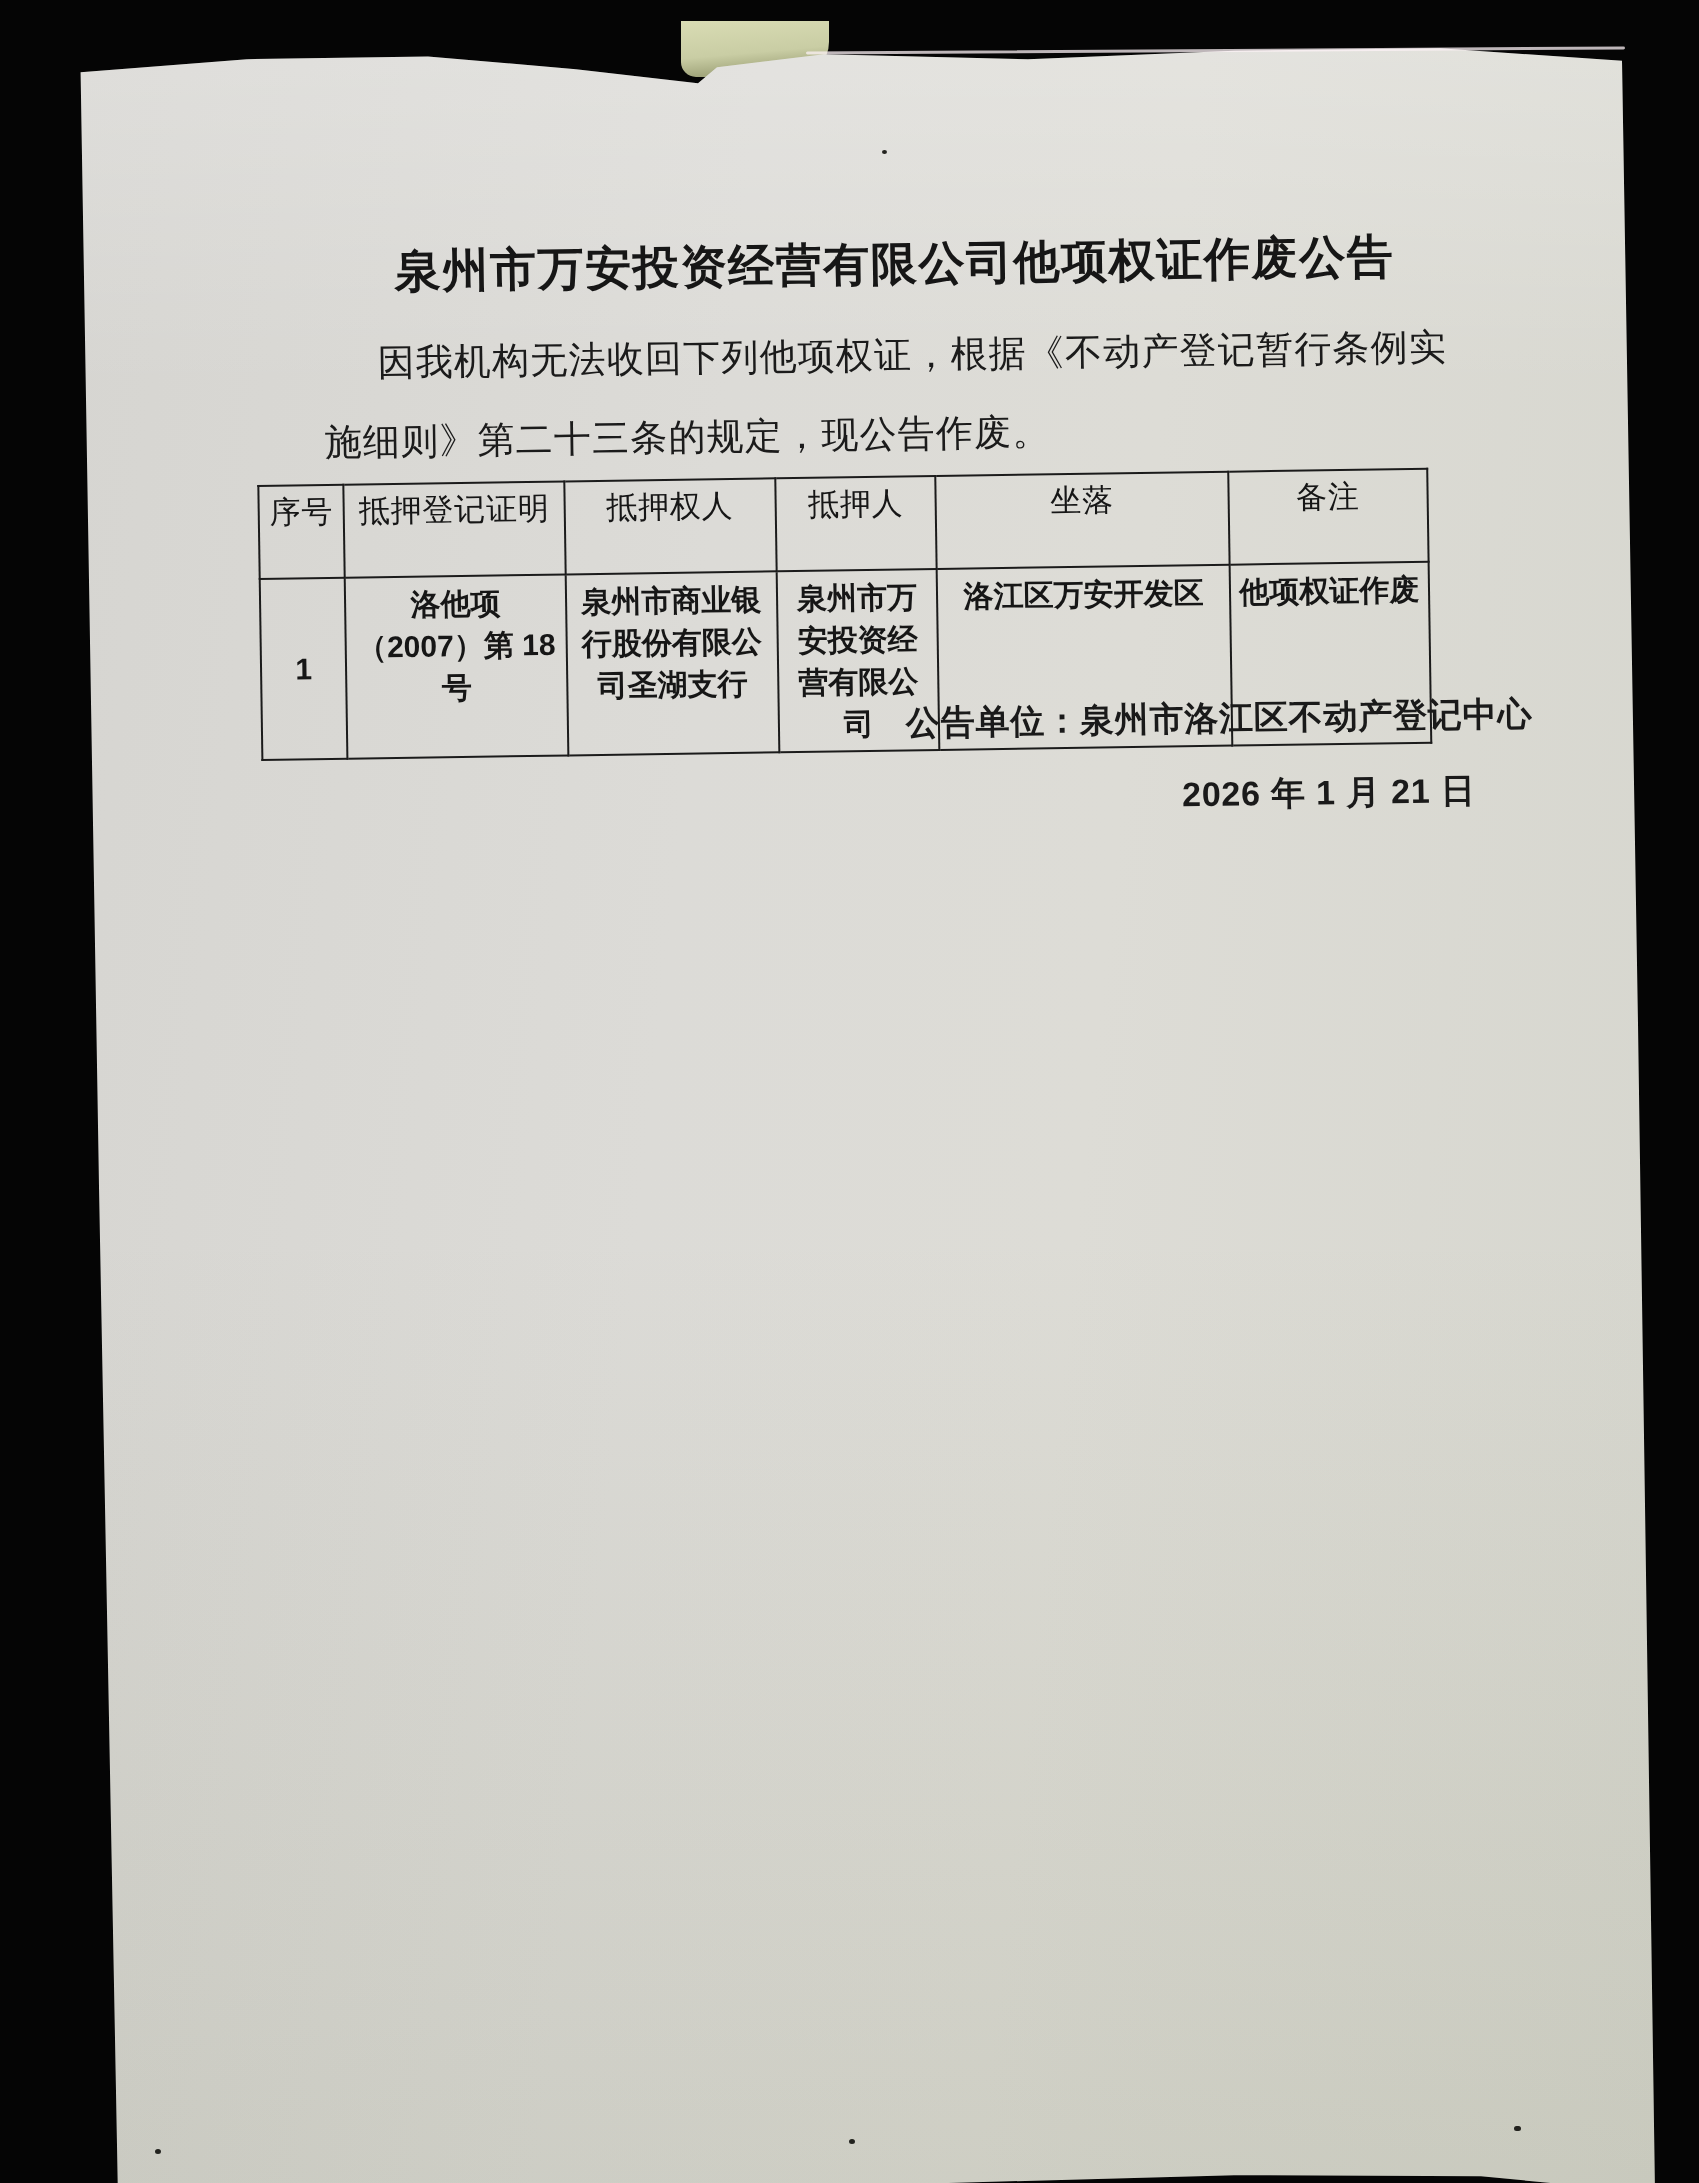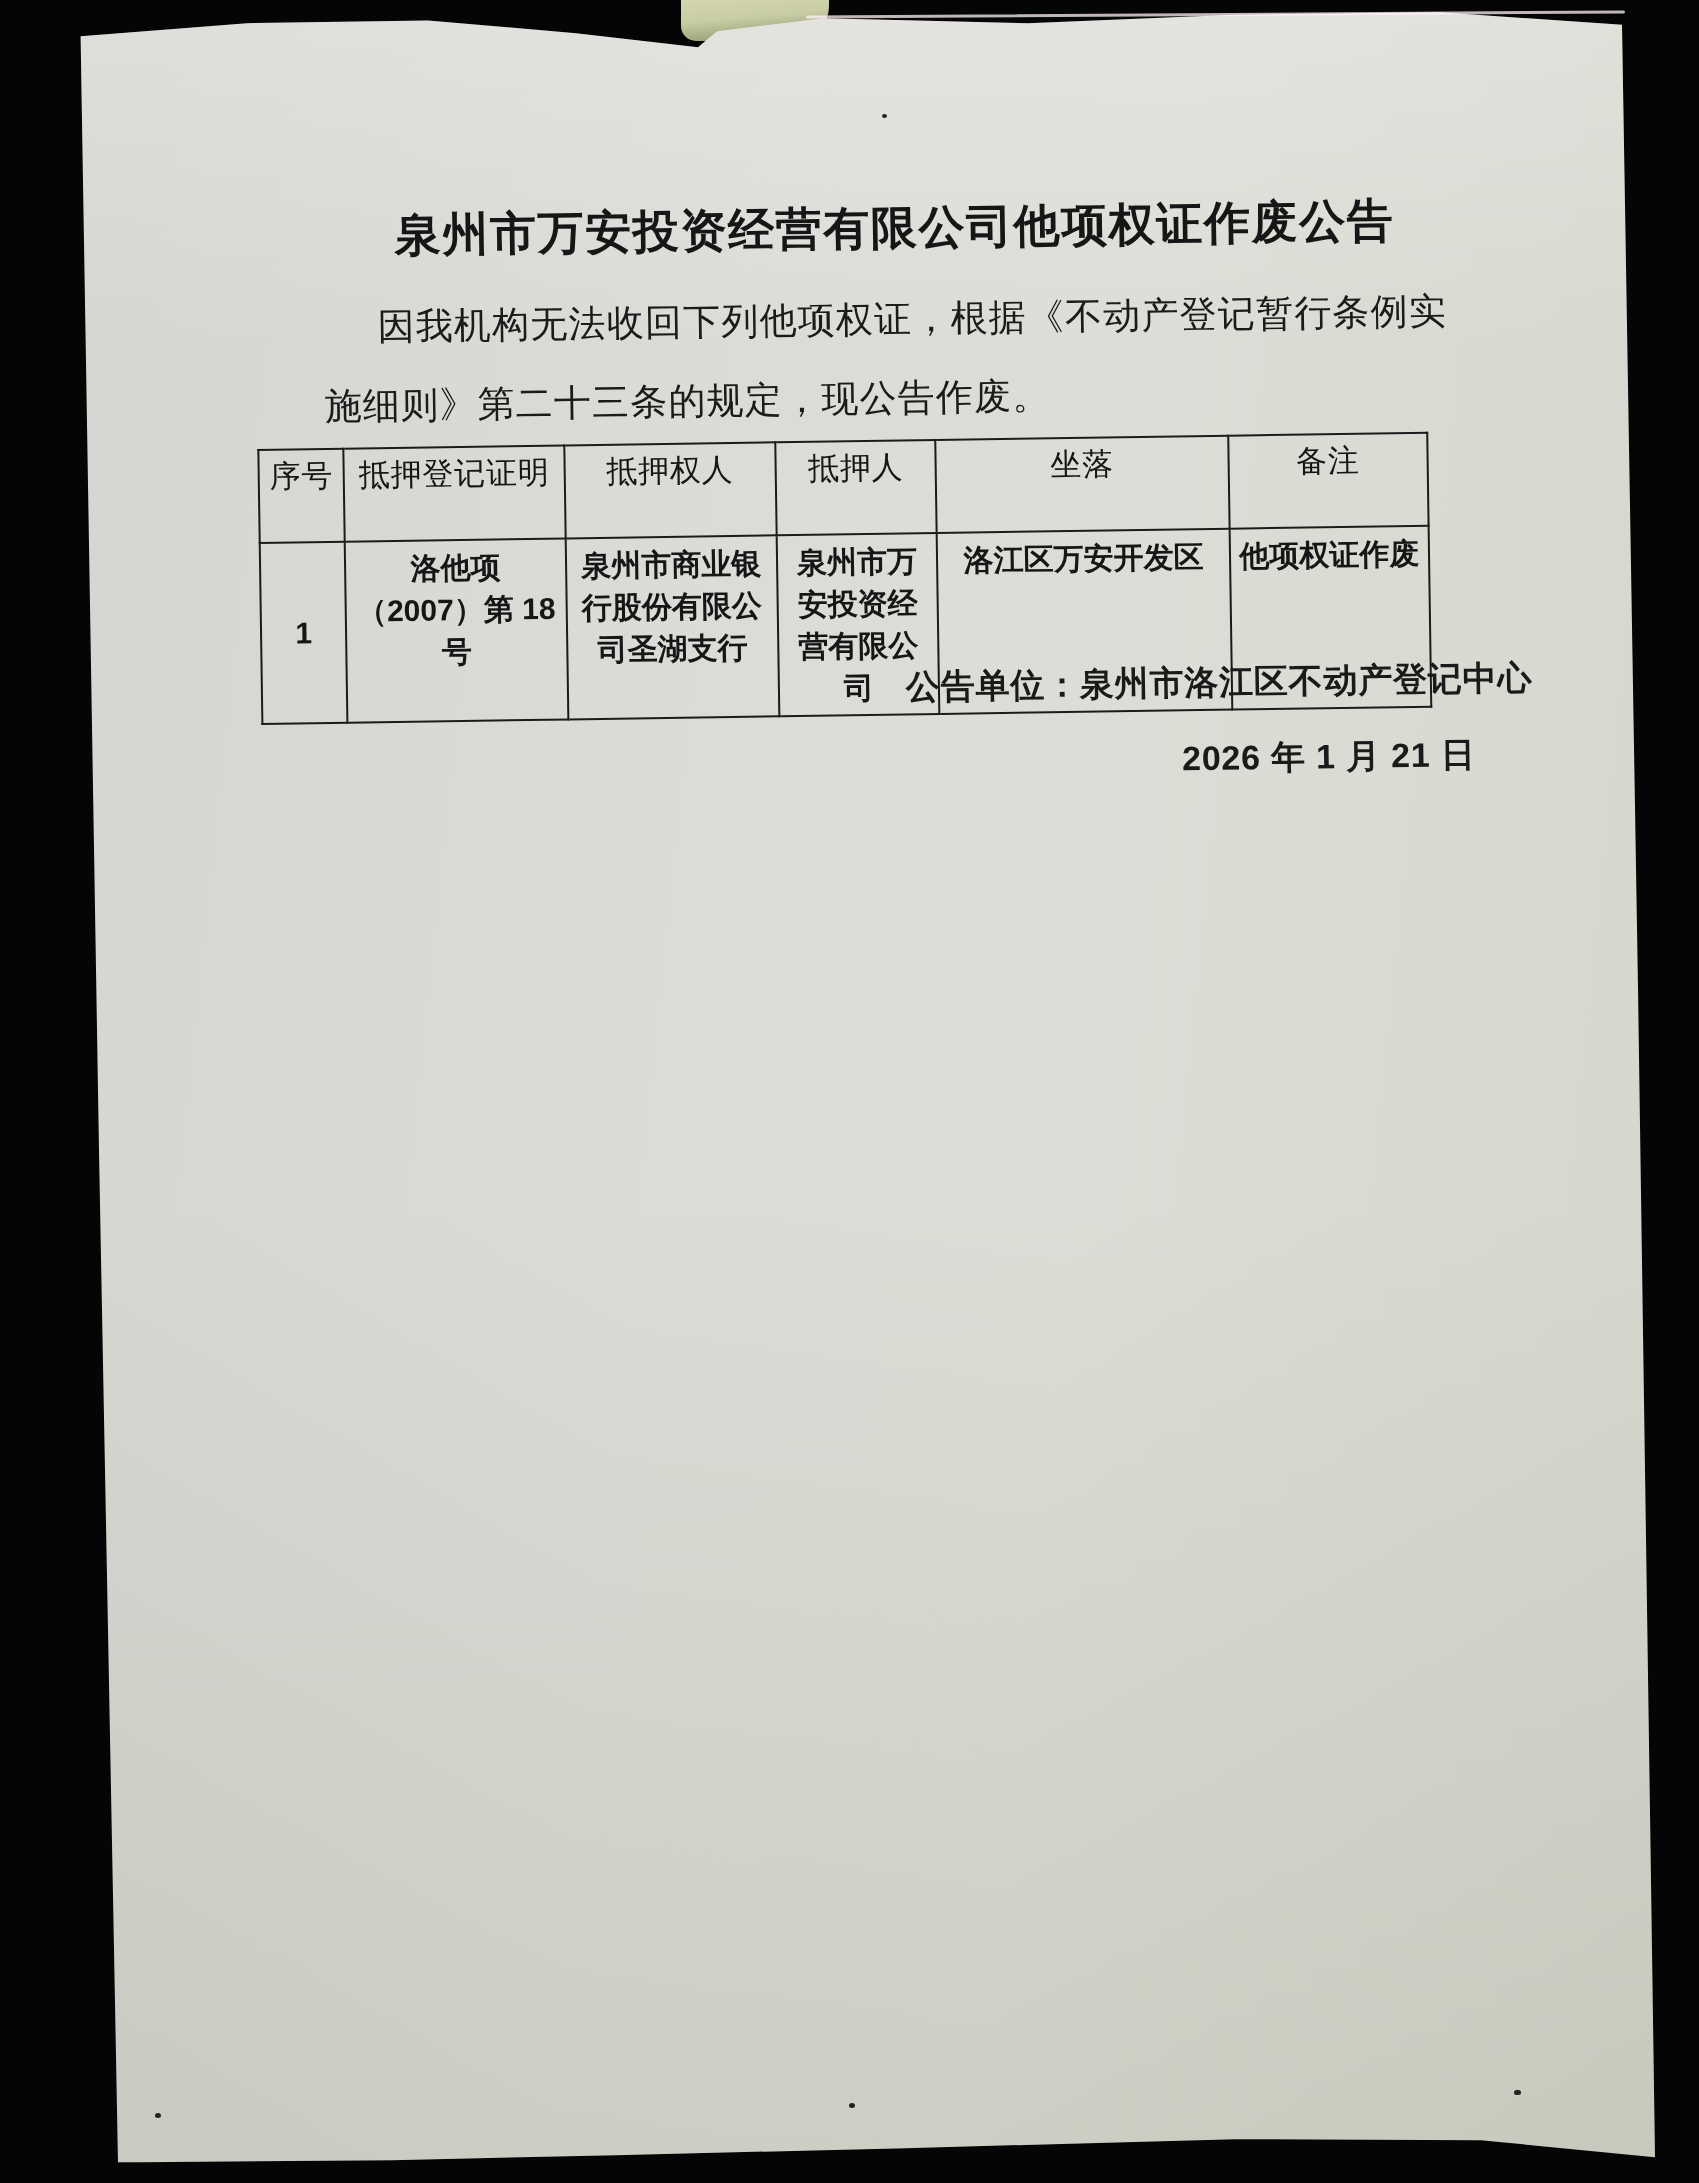--- a/index.html
+++ b/index.html
@@ -4,21 +4,21 @@
 <style>
   html,body{margin:0;padding:0;}
   body{
     width:1700px;height:2183px;
     background:#050505;
     position:relative;
     overflow:hidden;
     font-family:"Liberation Sans",sans-serif;
     color:#1c1c1c;
   }
-  .photo{position:absolute;inset:0;}
+  .photo{position:absolute;inset:0;margin-top:36px;}
   
   .tab{
     position:absolute;left:681px;top:-15px;width:148px;height:56px;
     background:linear-gradient(175deg,#d9dcb4 0%,#c9cda4 55%,#9a9e74 88%,#5a5c40 100%);
     border-radius:0 0 35px 15px;
     z-index:1;
   }
   
   .paper{
     position:absolute;left:74px;top:8.2px;width:1588px;height:2165px;

